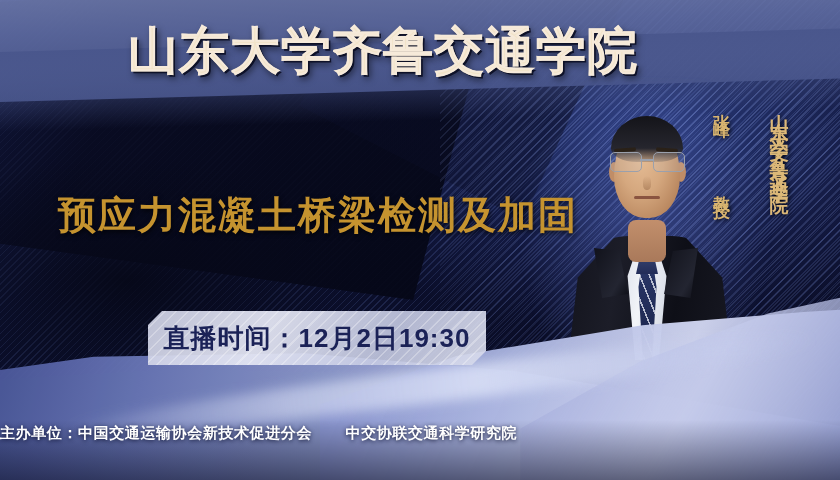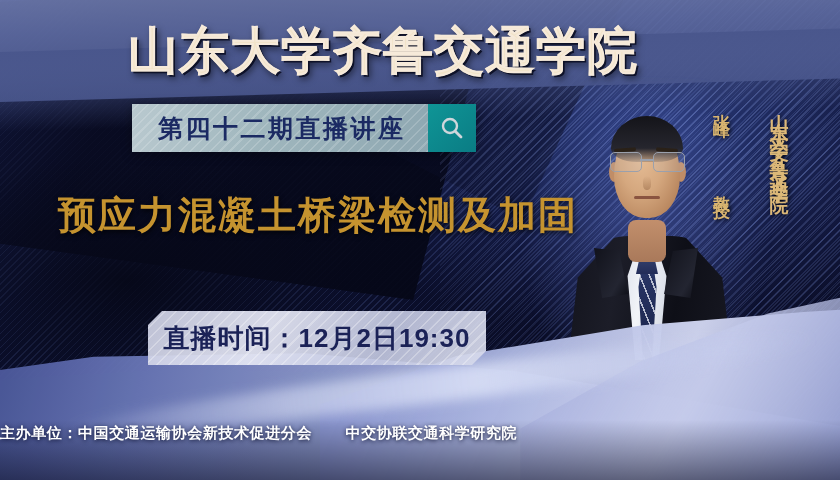--- a/index.html
+++ b/index.html
@@ -424,29 +424,20 @@
     <div class="silk-dark"></div>
     <div class="silk-1"></div>
     <div class="silk-2"></div>
     <div class="silk-3"></div>
     <div class="silk-hl"></div>
     <div class="silk-shadow"></div>
   </div>
 
   <div class="headline">山东大学齐鲁交通学院</div>
 
-  <div class="subbar">
-    <div class="subbar-text">第四十二期直播讲座</div>
-    <div class="subbar-search">
-      <svg width="26" height="26" viewBox="0 0 26 26" aria-hidden="true">
-        <circle cx="11" cy="11" r="7" fill="none" stroke="#cfd6db" stroke-width="2.4"></circle>
-        <line x1="16.2" y1="16.2" x2="22" y2="22" stroke="#cfd6db" stroke-width="2.8" stroke-linecap="round"></line>
-      </svg>
-    </div>
-  </div>
 
   <div class="topic">预应力混凝土桥梁检测及加固</div>
 
   <div class="timepill">直播时间：12月2日19:30</div>
 
   <div class="vtext v-name">张峰</div>
   <div class="vtext v-title">教授</div>
   <div class="vtext v-affil">山东大学齐鲁交通学院</div>
 
   <div class="footer">

